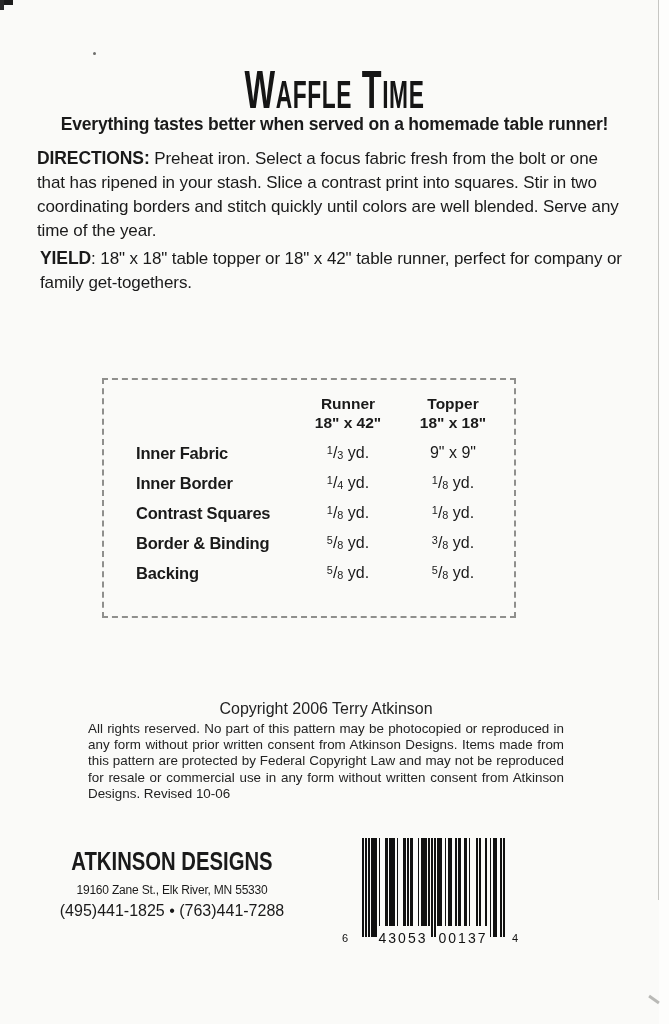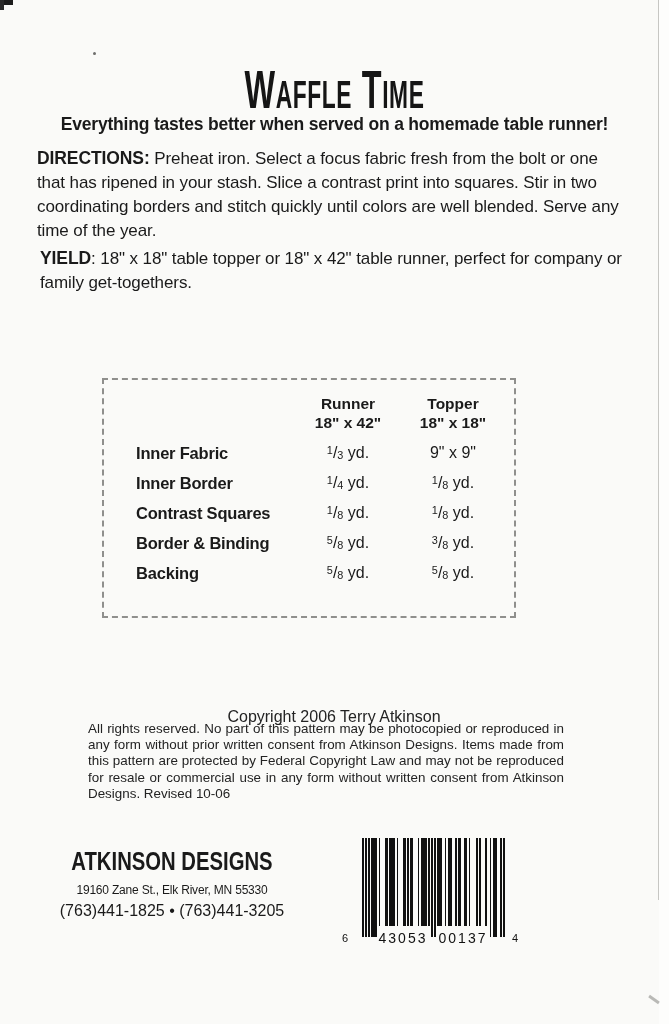--- a/index.html
+++ b/index.html
@@ -40,21 +40,21 @@
     display:grid; grid-template-columns:162px 100px 110px;
     padding:14px 0 0 32px;
   }
   .mat-grid .hdr{ text-align:center; font-weight:bold; font-size:15.5px; line-height:19px; height:50px;}
   .mat-grid .lab{ font-weight:bold; font-size:16.5px; height:30px; letter-spacing:-0.2px;}
   .mat-grid .val{ text-align:center; font-size:16px; height:30px;}
   .fn{font-size:0.68em; vertical-align:0.38em;}
   .fd{font-size:0.68em; vertical-align:-0.12em;}
 
   
-  .cp-head{position:absolute; left:88px; width:476px; top:700px; margin:8px; text-align:center;
+  .cp-head{position:absolute; left:88px; width:476px; top:700px; margin:0; text-align:center;
     font-size:16px; color:#232323;}
   .cp-body{position:absolute; left:88px; width:476px; top:721px; margin:0;
     font-size:13.4px; line-height:16.2px; text-align:justify; color:#232323;}
 
   
   .co-block{position:absolute; left:15px; width:314px; top:846px; text-align:center;}
   .co-name{font-size:26px; font-weight:bold; transform:scaleX(0.78); transform-origin:center;
     white-space:nowrap; letter-spacing:0px; margin:0 0 6px 0;}
   .co-addr{font-size:12px; margin:0 0 5px 0; letter-spacing:-0.2px;}
   .co-phone{font-size:16px; margin:0 0 5px 0;}
@@ -122,21 +122,21 @@
         <div class="val"><span class="fn">5</span>/<span class="fd">8</span> yd.</div>
       </div>
   </div>
 
   <p class="cp-head">Copyright 2006 Terry Atkinson</p>
   <p class="cp-body">All rights reserved. No part of this pattern may be photocopied or reproduced in any form without prior written consent from Atkinson Designs. Items made from this pattern are protected by Federal Copyright Law and may not be reproduced for resale or commercial use in any form without written consent from Atkinson Designs. Revised 10-06</p>
 
   <div class="co-block">
     <p class="co-name">ATKINSON DESIGNS</p>
     <p class="co-addr">19160 Zane St.,  Elk River, MN 55330</p>
-    <p class="co-phone">(763)441-1825 • (763)441-3205</p>
+    <p class="co-phone">(495)441-1825 • (763)441-7288</p>
   </div>
 
   <div class="barcode">
     <div class="bars" id="bc-bars">
         <div class="b1" style="height: 99px;"></div>
         <div class="b0" style="height: 99px;"></div>
         <div class="b1" style="height: 99px;"></div>
         <div class="b0" style="height: 99px;"></div>
         <div class="b1" style="height: 99px;"></div>
         <div class="b0" style="height: 99px;"></div>

